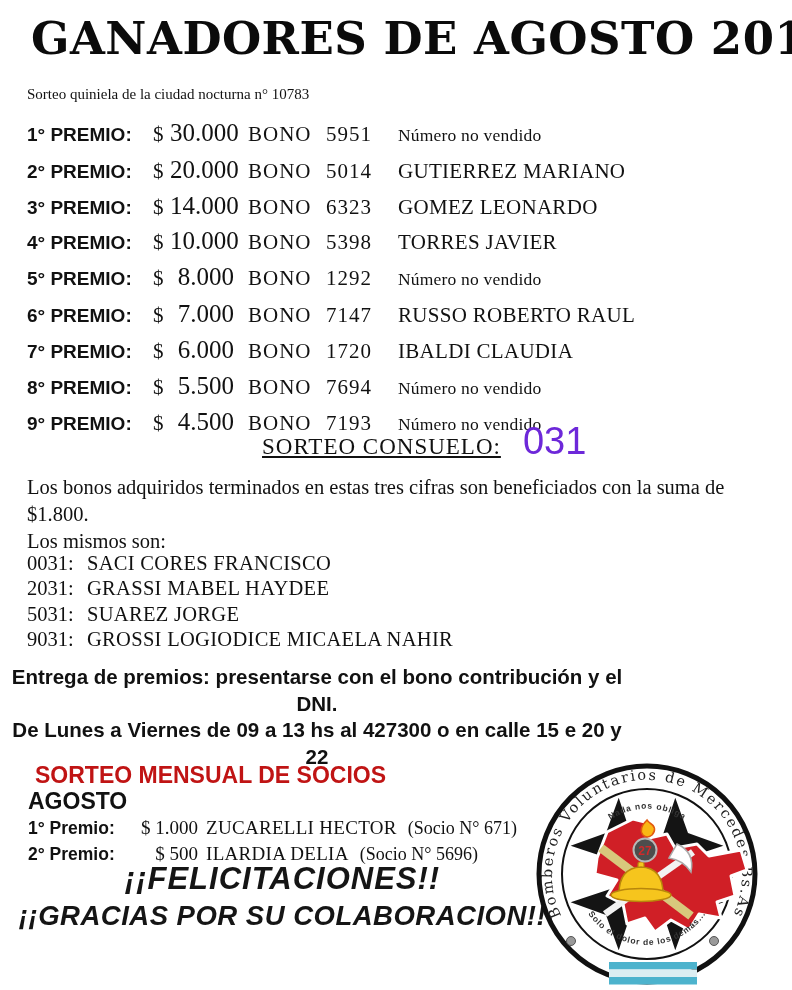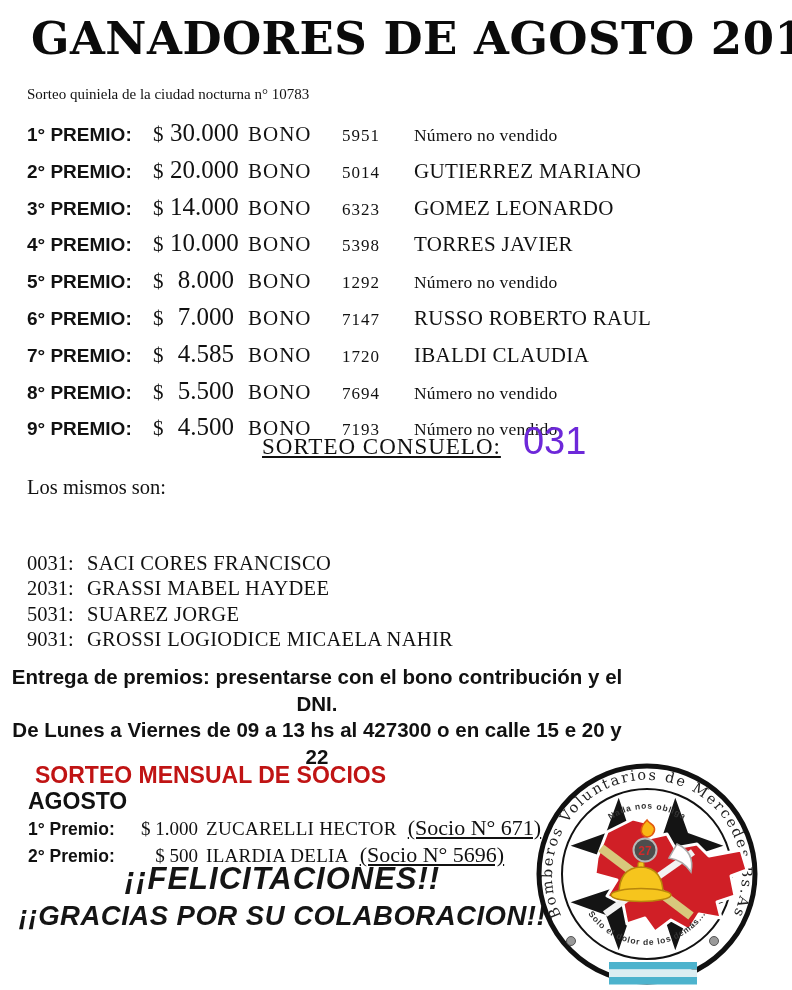--- a/index.html
+++ b/index.html
@@ -11,21 +11,21 @@
          letter-spacing:0.5px;color:#0b0b0b;}
 
   .subtitle{position:absolute;left:27px;top:86px;font-size:15px;}
 
   .prizes{position:absolute;left:27px;top:116px;width:740px;}
   .p-row{display:flex;align-items:baseline;line-height:33.8px;white-space:nowrap;}
   .p-label{width:126px;font-family:"Liberation Sans",sans-serif;font-weight:bold;font-size:19px;}
   .p-cur{width:17px;font-size:21px;}
   .p-amt{width:64px;text-align:right;font-size:25px;}
   .p-bonoword{margin-left:14px;width:62px;font-size:21px;letter-spacing:1px;}
-  .p-bono{margin-left:32px;width:56px;font-size:17px;letter-spacing:1px;}
+  .p-bono{margin-left:16px;width:56px;font-size:21px;letter-spacing:1px;}
   .p-winner{margin-left:16px;font-size:21px;letter-spacing:0.3px;}
   .p-winner.unsold{font-size:17.5px;letter-spacing:0.2px;}
 
   .consuelo{position:absolute;left:262px;top:420px;display:flex;align-items:baseline;}
   .c-label{font-size:23px;letter-spacing:1px;text-decoration:underline;}
   .c-number{margin-left:22px;font-family:"Liberation Sans",sans-serif;font-size:38px;color:#6d28d9;}
 
   .para{position:absolute;left:27px;top:474px;width:745px;font-size:20.5px;line-height:27px;}
 
   .clist{position:absolute;left:27px;top:551px;font-size:20.5px;line-height:25.4px;}
@@ -36,21 +36,21 @@
   .delivery{position:absolute;left:0;top:664px;width:634px;text-align:center;
             font-family:"Liberation Sans",sans-serif;font-weight:bold;font-size:20.5px;line-height:26.5px;}
 
   .monthly{position:absolute;left:28px;top:763px;}
   .m-head{font-family:"Liberation Sans",sans-serif;font-weight:bold;font-size:23px;color:#c01414;line-height:25px;margin-left:7px;}
   .m-month{font-family:"Liberation Sans",sans-serif;font-weight:bold;font-size:23px;color:#111;margin-top:1px;line-height:25px;}
   .m-row{display:flex;align-items:baseline;margin-top:2px;line-height:23px;white-space:nowrap;}
   .m-label{width:104px;font-family:"Liberation Sans",sans-serif;font-weight:bold;font-size:17.5px;}
   .m-amt{width:66px;text-align:right;font-size:19px;}
   .m-winner{margin-left:8px;font-size:19px;letter-spacing:0.3px;}
-  .m-socio{margin-left:11px;font-size:22px;text-decoration:underline;}
+  .m-socio{margin-left:11px;font-size:18px;}
 
   .closing{position:absolute;left:0;top:860px;width:565px;text-align:center;
            font-family:"Liberation Sans",sans-serif;font-weight:bold;font-style:italic;color:#151515;}
   .cl1{font-size:31px;line-height:38px;letter-spacing:1px;}
   .cl2{font-size:27.5px;line-height:35px;letter-spacing:0.5px;}
 
   .logo{position:absolute;left:533px;top:760px;width:228px;height:228px;}
   .ringtext{font-family:"DejaVu Serif",serif;font-size:14.5px;letter-spacing:2px;fill:#222;}
   .mottotext{font-family:"Liberation Sans",sans-serif;font-weight:bold;font-size:8.5px;letter-spacing:0.8px;fill:#333;}
   .badgetext{font-family:"Liberation Sans",sans-serif;font-weight:bold;font-size:12px;fill:#cf2a2a;}
@@ -108,21 +108,21 @@
       <span class="p-label">6° PREMIO:</span>
       <span class="p-cur">$</span>
       <span class="p-amt">7.000</span>
       <span class="p-bonoword">BONO</span>
       <span class="p-bono">7147</span>
       <span class="p-winner">RUSSO ROBERTO RAUL</span>
     </div>
     <div class="p-row">
       <span class="p-label">7° PREMIO:</span>
       <span class="p-cur">$</span>
-      <span class="p-amt">4.585</span>
+      <span class="p-amt">6.000</span>
       <span class="p-bonoword">BONO</span>
       <span class="p-bono">1720</span>
       <span class="p-winner">IBALDI CLAUDIA</span>
     </div>
     <div class="p-row">
       <span class="p-label">8° PREMIO:</span>
       <span class="p-cur">$</span>
       <span class="p-amt">5.500</span>
       <span class="p-bonoword">BONO</span>
       <span class="p-bono">7694</span>
@@ -137,20 +137,21 @@
       <span class="p-winner unsold">Número no vendido</span>
     </div>
   </div>
 
   <div class="consuelo">
     <span class="c-label">SORTEO CONSUELO:</span>
     <span class="c-number">031</span>
   </div>
 
   <div class="para">
+    <div>Los bonos adquiridos terminados en estas tres cifras son beneficiados con la suma de $1.800.</div>
     <div>Los mismos son:</div>
   </div>
 
   <div class="clist">
     <div class="cl-row">
       <span class="cl-num">0031:</span>
       <span class="cl-name">SACI CORES FRANCISCO</span>
     </div>
     <div class="cl-row">
       <span class="cl-num">2031:</span>

